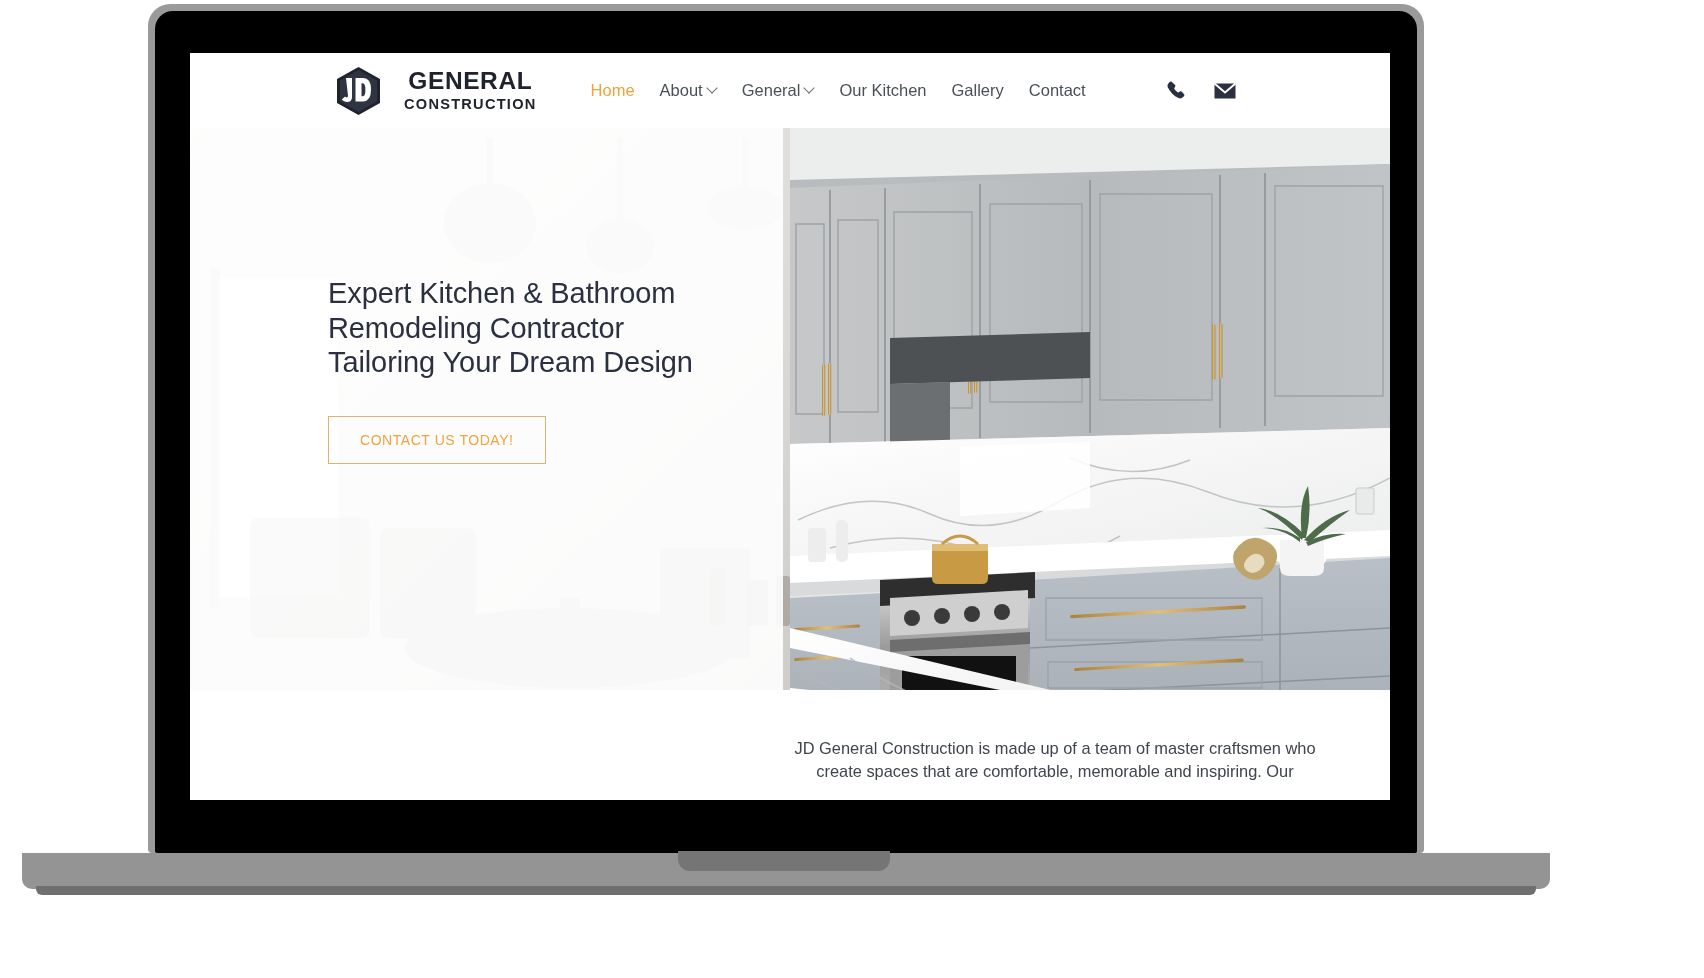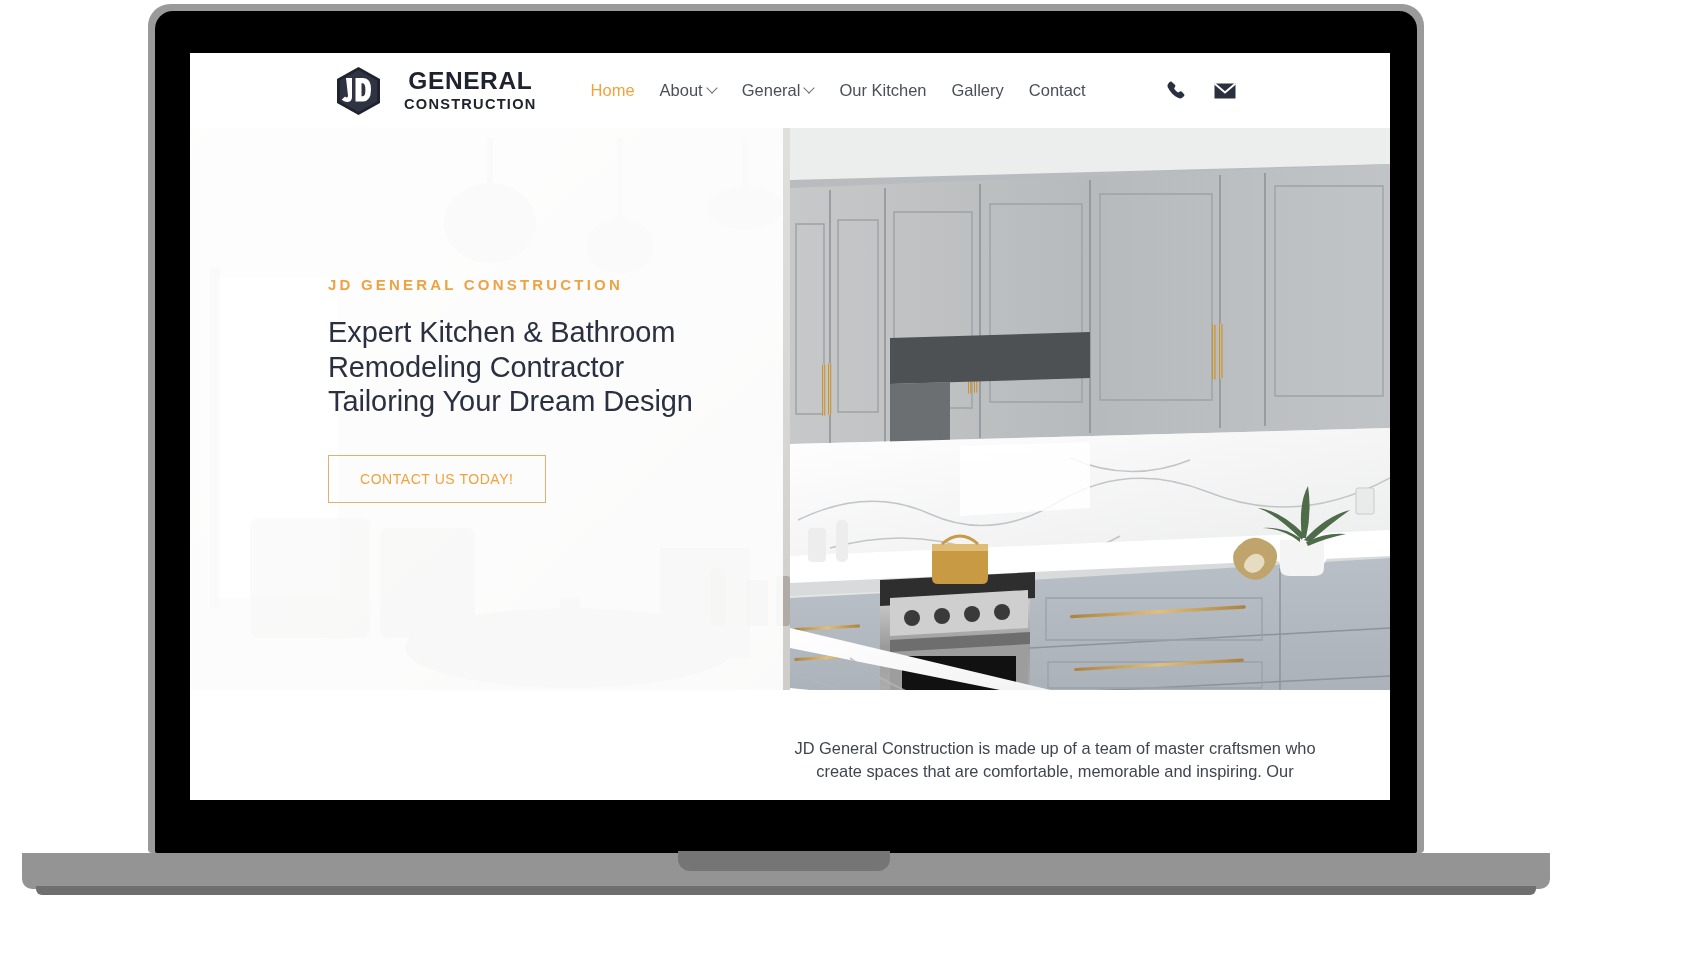--- a/index.html
+++ b/index.html
@@ -329,21 +329,20 @@
 
         <g fill="#ededed">
           <rect x="618" y="400" width="18" height="34" rx="4"></rect>
           <rect x="646" y="392" width="12" height="42" rx="5"></rect>
         </g>
       </svg>
 
       <div class="hero-left-wash"></div>
 
       <div class="hero-copy">
-        <div class="eyebrow">JD GENERAL CONSTRUCTION</div>
         <h1 class="headline">
           <span>Expert Kitchen &amp; Bathroom</span><br>
           <span>Remodeling Contractor</span><br>
           <span>Tailoring Your Dream Design</span>
         </h1>
         <button class="cta">CONTACT US TODAY!</button>
       </div>
     </section>
 
     <section class="intro">

